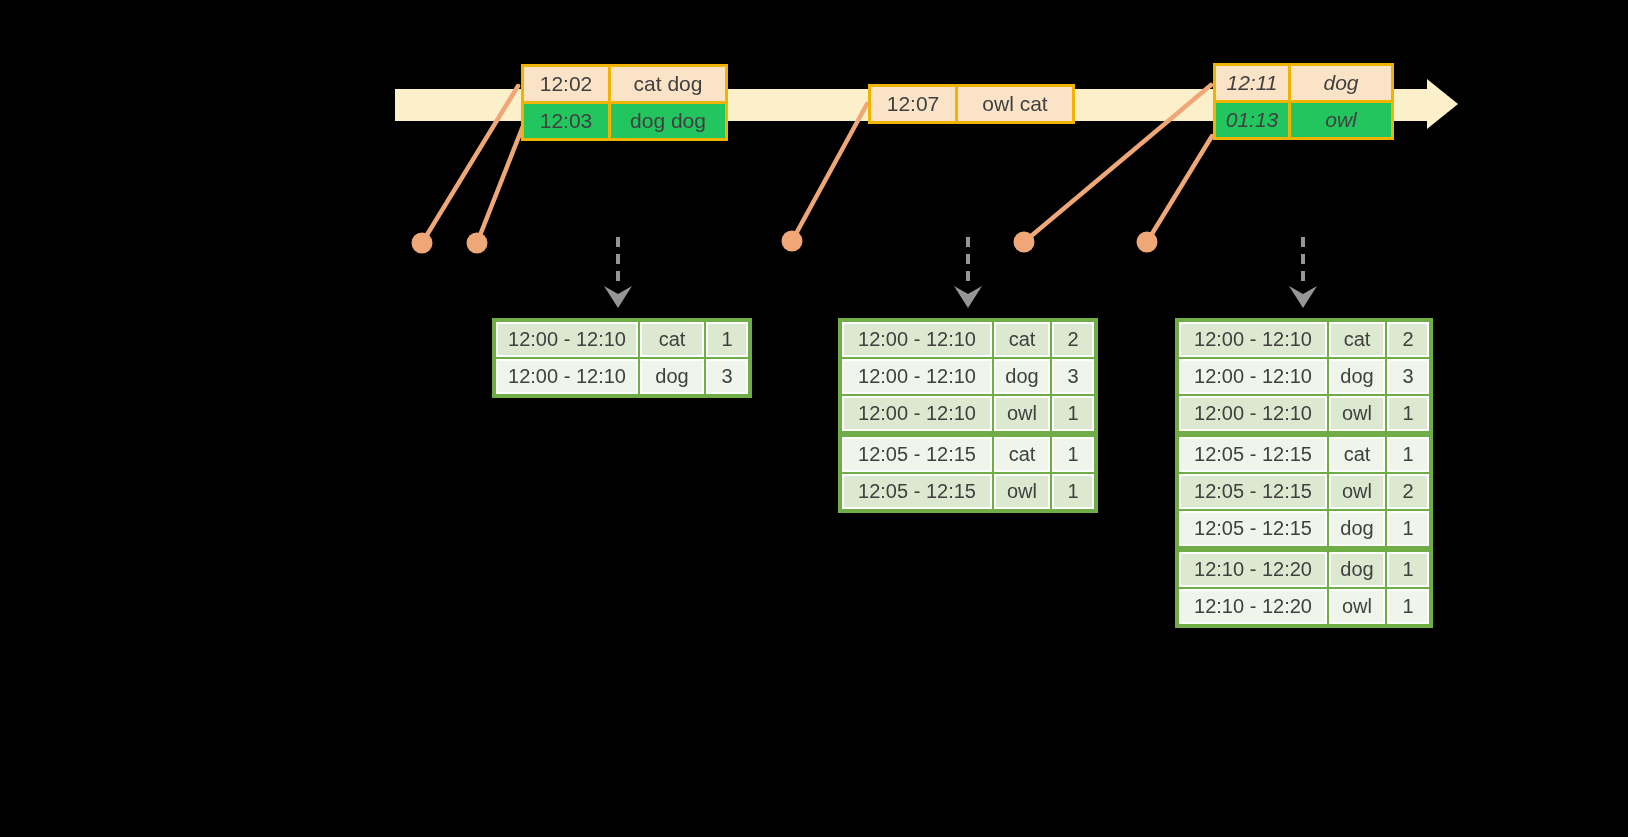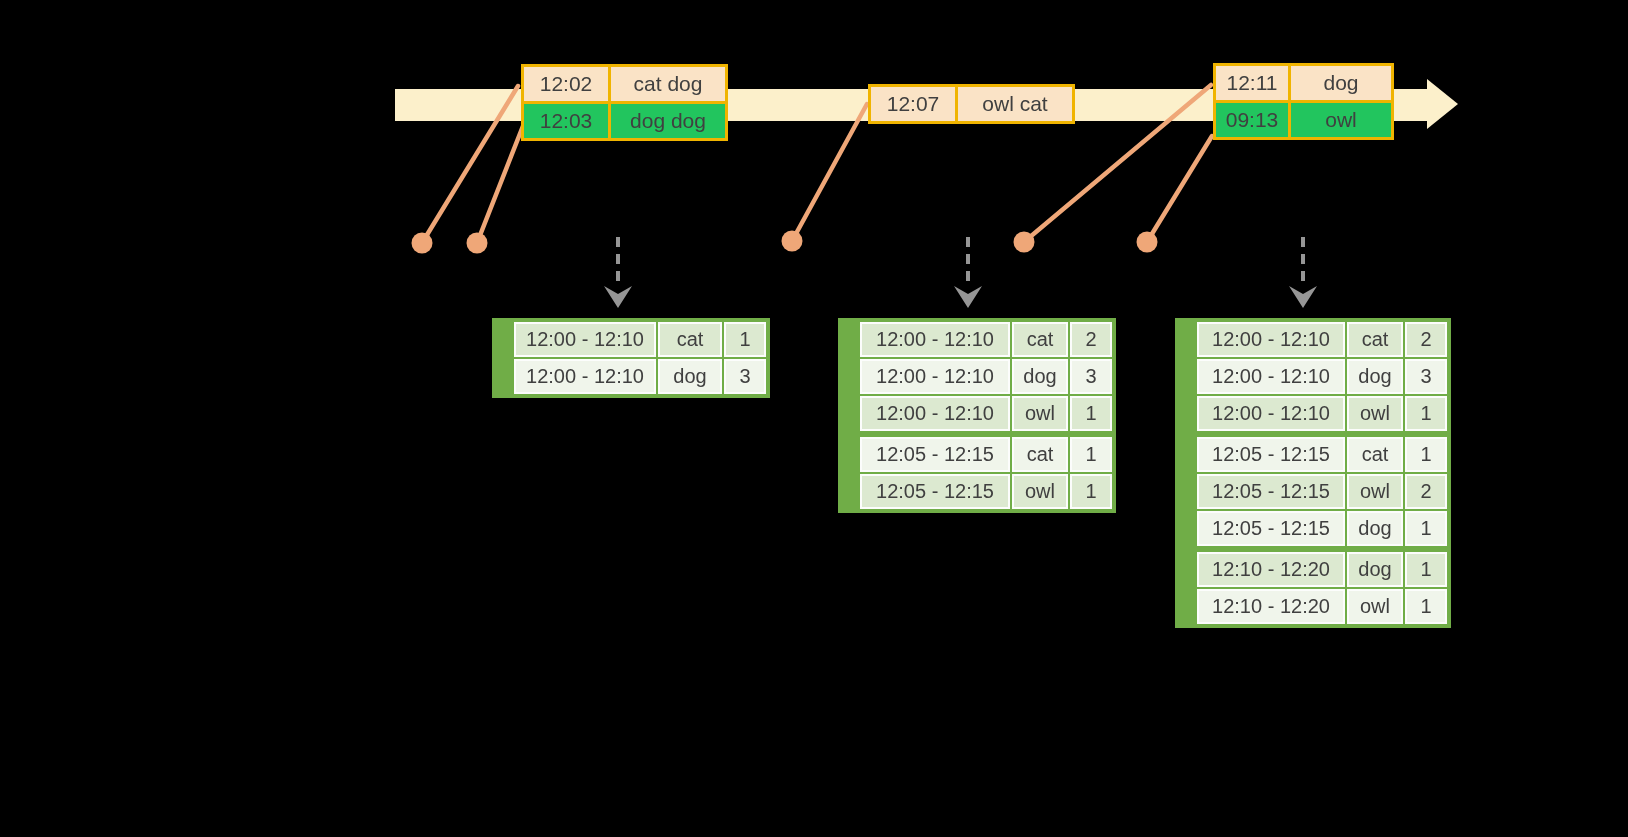--- a/index.html
+++ b/index.html
@@ -28,21 +28,21 @@
     height:34px;display:flex;align-items:center;justify-content:center;
     font-size:21px;color:#404040;white-space:nowrap;
   }
   .event-cell.dark{background:#FAE3C6;}
   .event-cell.light{background:#22c55e;}
   
   .result-table{
     position:absolute;display:flex;flex-direction:column;gap:2px;
     background:#70AD47;border:4px solid #70AD47;z-index:2;
   }
-  .result-row{display:grid;gap:2px;margin-left:18px;}
+  .result-row{display:grid;gap:2px;}
   .result-row.group-break{margin-top:4px;}
   .result-cell{
     height:35px;display:flex;align-items:center;justify-content:center;
     font-size:20px;color:#404040;white-space:nowrap;
     box-shadow:inset 0 0 0 2px #FCFDFC;
   }
   .result-cell.tint{background:#DCE9D0;}
   .result-cell.lite{background:#F0F5EB;}
 </style>
 </head>
@@ -84,24 +84,24 @@
   <div class="event-table" style="left:521px;top:64px;grid-template-columns:84px 114px;">
       <div class="event-cell dark">12:02</div>
       <div class="event-cell dark">cat dog</div>
       <div class="event-cell light">12:03</div>
       <div class="event-cell light">dog dog</div>
     </div>
   <div class="event-table" style="left:868px;top:84px;grid-template-columns:84px 114px;text-align:center;">
       <div class="event-cell dark">12:07</div>
       <div class="event-cell dark">owl cat</div>
     </div>
-  <div class="event-table" style="left:1213px;top:63px;grid-template-columns:72px 100px;">
+  <div class="event-table" style="left:1213px;top:63px;grid-template-columns:72px 100px;font-style:italic;">
       <div class="event-cell dark">12:11</div>
       <div class="event-cell dark">dog</div>
-      <div class="event-cell light">09:13</div>
+      <div class="event-cell light">01:13</div>
       <div class="event-cell light">owl</div>
     </div>
 
   <div class="result-table" style="left:492px;top:318px;">
       <div class="result-row" style="grid-template-columns: 142px 64px 42px;">
         <div class="result-cell tint">12:00 - 12:10</div>
         <div class="result-cell tint">cat</div>
         <div class="result-cell tint">1</div>
       </div>
       <div class="result-row" style="grid-template-columns: 142px 64px 42px;">

